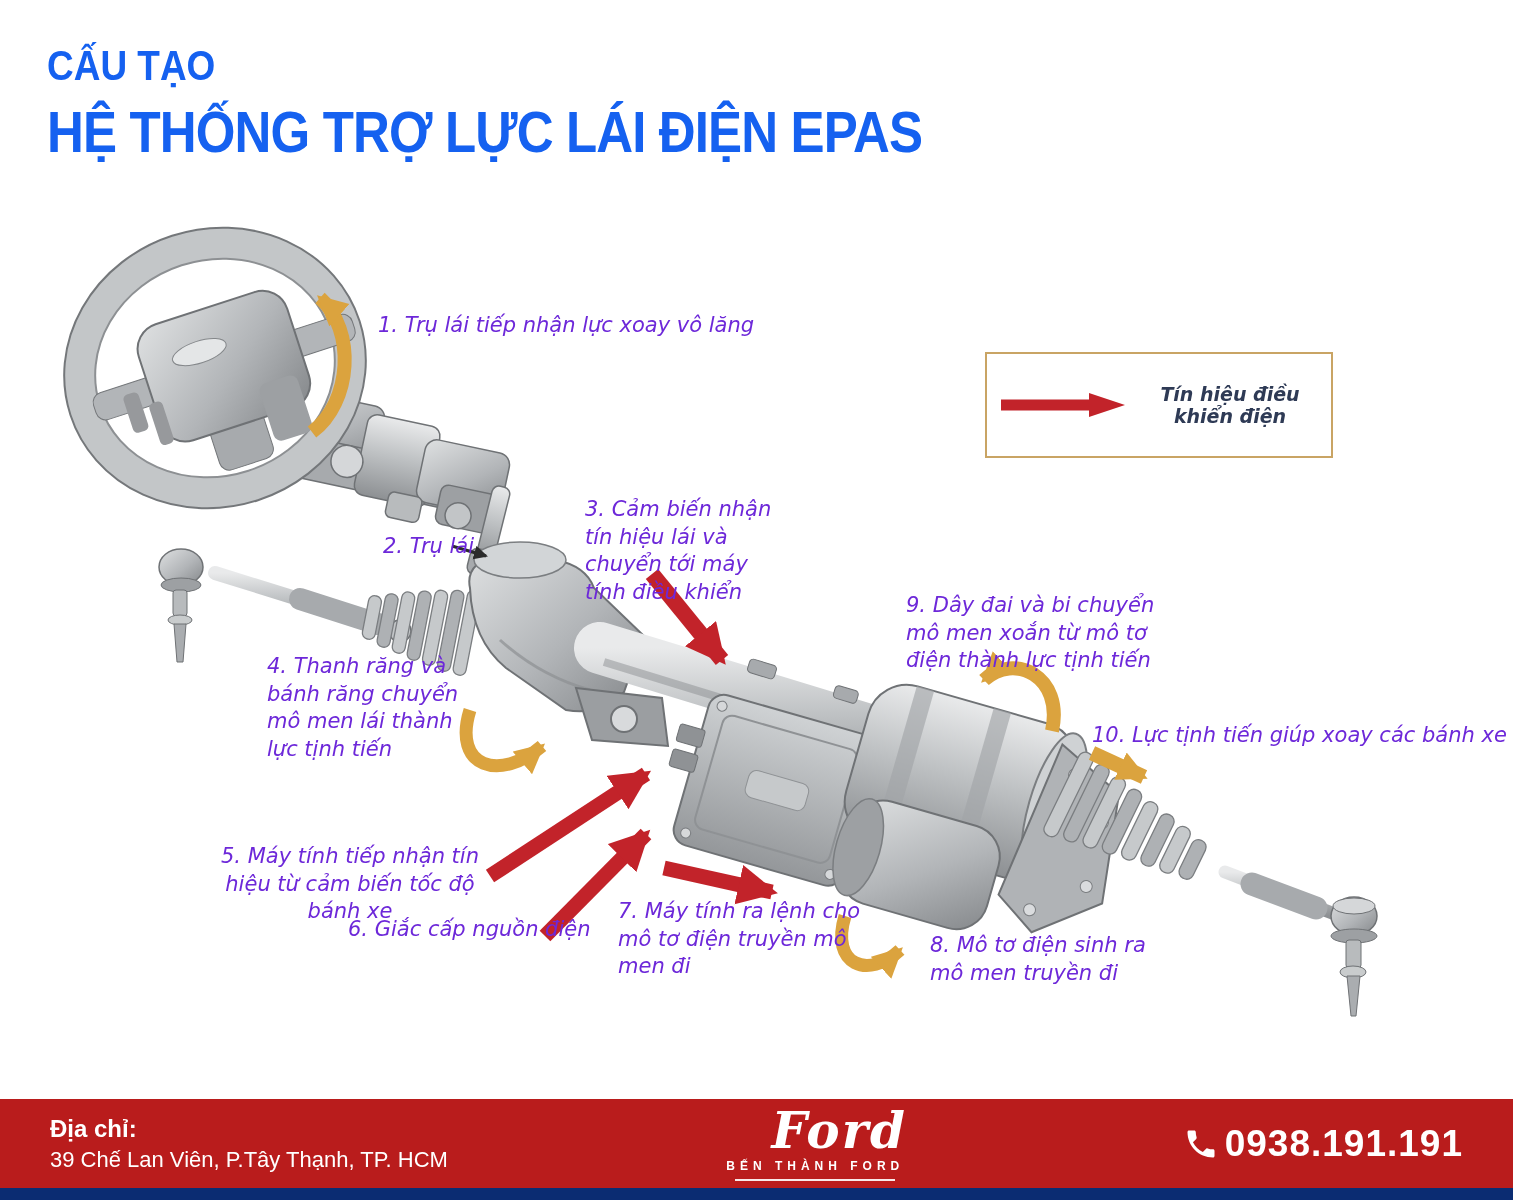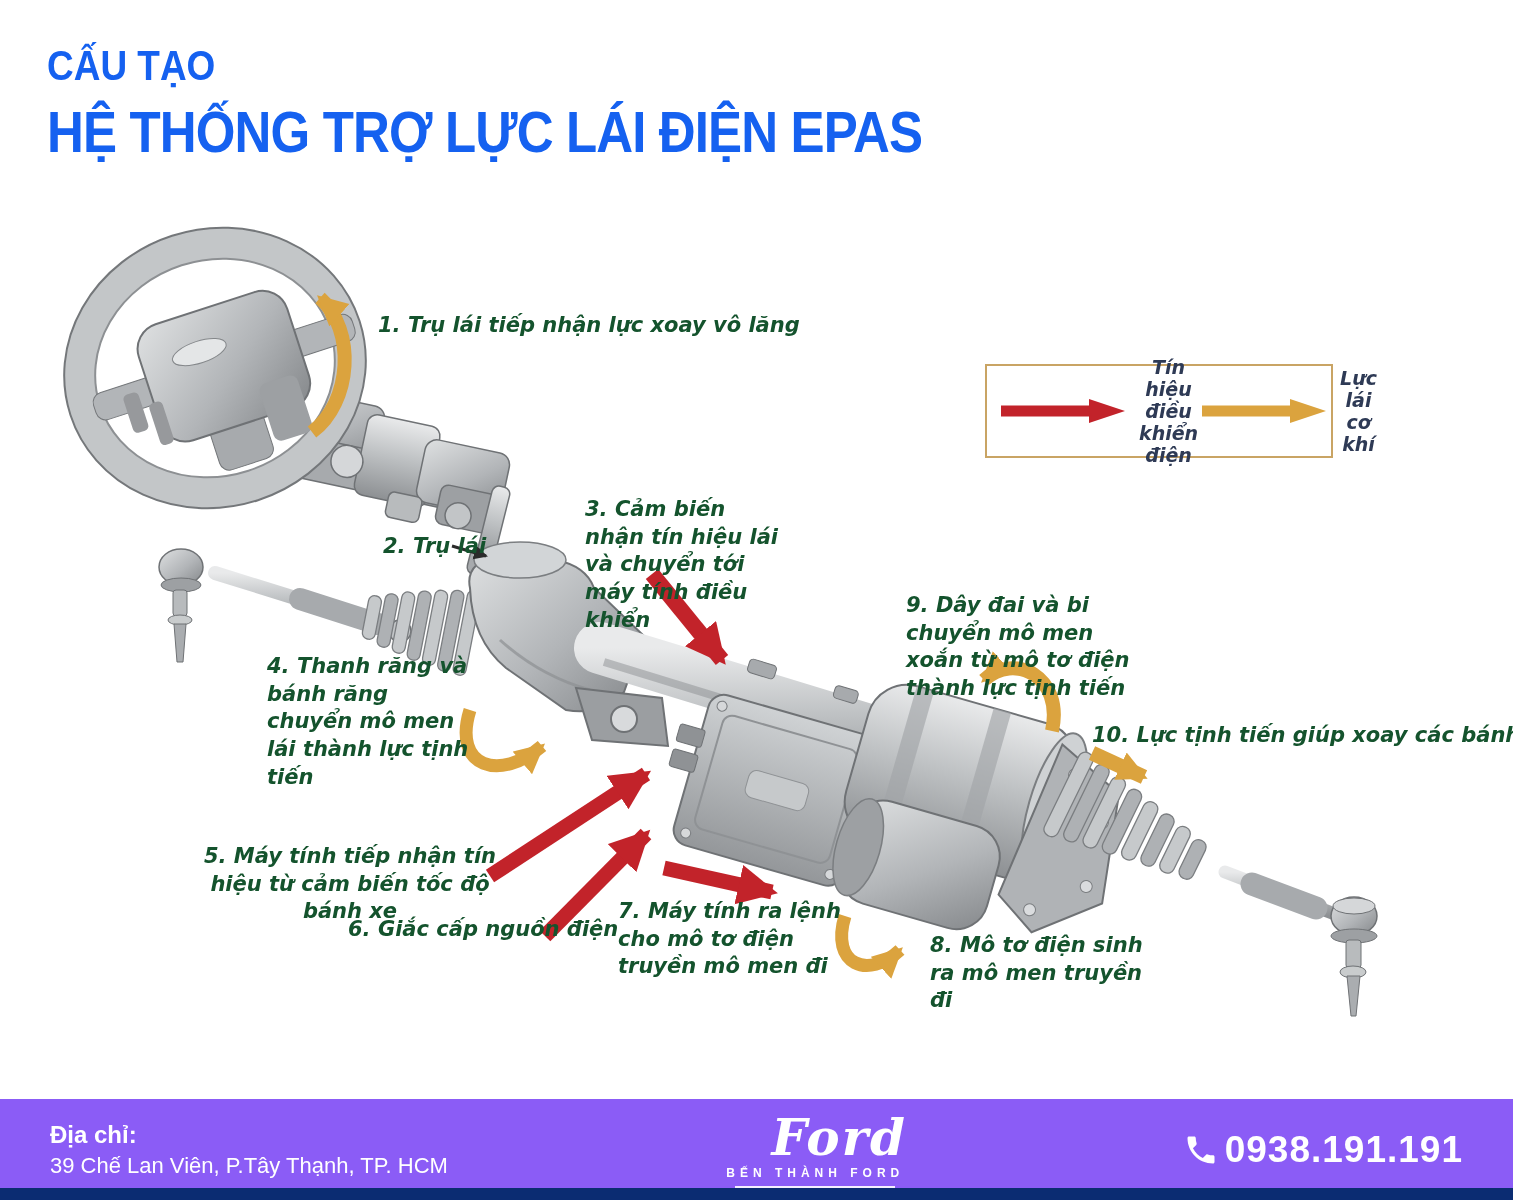--- a/index.html
+++ b/index.html
@@ -6,35 +6,35 @@
   .canvas{position:relative;width:1513px;height:1200px;background:#ffffff;overflow:hidden;
           font-family:"Liberation Sans", sans-serif;}
 
   
   .kicker{position:absolute;left:47px;top:42px;color:#1561F0;font-size:42px;font-weight:700;
           letter-spacing:0px;transform:scaleX(.88);transform-origin:left;}
   .main-title{position:absolute;left:47px;top:98px;color:#1561F0;font-size:58px;font-weight:800;
           letter-spacing:-1px;transform:scaleX(.88);transform-origin:left;white-space:nowrap;}
 
   
-  .dlabel{position:absolute;color:#14532d;font-size:21px;font-style:italic;font-weight:700;
+  .dlabel{position:absolute;color:#6d28d9;font-size:21px;font-style:italic;font-weight:400;
           line-height:1.32;font-family:"DejaVu Sans", sans-serif;}
   .nowrap{white-space:nowrap;}
 
   
-  .legend{position:absolute;left:985px;top:364px;width:348px;height:94px;border:2px solid #C9A464;
-          background:#ffffff;display:flex;flex-direction:row;justify-content:space-evenly;
+  .legend{position:absolute;left:985px;top:352px;width:348px;height:106px;border:2px solid #C9A464;
+          background:#ffffff;display:flex;flex-direction:column;justify-content:space-evenly;
           box-sizing:border-box;padding:4px 10px;}
   .legend-row{display:flex;align-items:center;gap:10px;}
   .legend-row svg{flex:0 0 auto;}
   .legend-text{flex:1;text-align:center;color:#2e3a55;font-size:19px;font-style:italic;font-weight:600;
           font-family:"DejaVu Sans", sans-serif;}
 
   
-  .footer{position:absolute;left:0;top:1099px;width:1513px;height:102px;background:#8b5cf6;color:#fff;
+  .footer{position:absolute;left:0;top:1099px;width:1513px;height:89px;background:#b91c1c;color:#fff;
           display:flex;align-items:center;justify-content:space-between;box-sizing:border-box;
           padding:0 50px;}
   .footer-strip{position:absolute;left:0;top:1188px;width:1513px;height:12px;background:#0B2C72;}
   .addr-label{font-size:24px;font-weight:800;margin-bottom:4px;}
   .addr-text{font-size:22px;font-weight:400;}
   .brand{display:flex;flex-direction:column;align-items:center;line-height:1;}
   .ford-script{font-family:"DejaVu Serif", serif;font-style:italic;font-weight:700;font-size:50px;
           letter-spacing:2px;margin-left:48px;}
   .brand-sub{font-size:12px;font-weight:700;letter-spacing:5px;margin-top:4px;}
   .brand-line{width:160px;height:2px;background:#ffffff;margin-top:7px;opacity:.9;}
@@ -213,27 +213,20 @@
   <div class="dlabel nowrap" style="left:1092px;top:722px;">10. Lực tịnh tiến giúp xoay các bánh xe</div>
 
   <div class="legend">
     <div class="legend-row">
       <svg width="132" height="28" viewBox="0 0 132 28">
         <line x1="4" y1="14" x2="94" y2="14" stroke="#C2232A" stroke-width="11"></line>
         <polygon points="92,2 128,14 92,26" fill="#C2232A"></polygon>
       </svg>
       <div class="legend-text">Tín hiệu điều khiển điện</div>
     </div>
-    <div class="legend-row">
-      <svg width="132" height="28" viewBox="0 0 132 28">
-        <line x1="4" y1="14" x2="94" y2="14" stroke="#DBA33E" stroke-width="11"></line>
-        <polygon points="92,2 128,14 92,26" fill="#DBA33E"></polygon>
-      </svg>
-      <div class="legend-text">Lực lái cơ khí</div>
-    </div>
   </div>
 
   <div class="footer">
     <div>
       <div class="addr-label">Địa chỉ:</div>
       <div class="addr-text">39 Chế Lan Viên, P.Tây Thạnh, TP. HCM</div>
     </div>
     <div class="brand">
       <div class="ford-script">Ford</div>
       <div class="brand-sub">BẾN THÀNH FORD</div>

